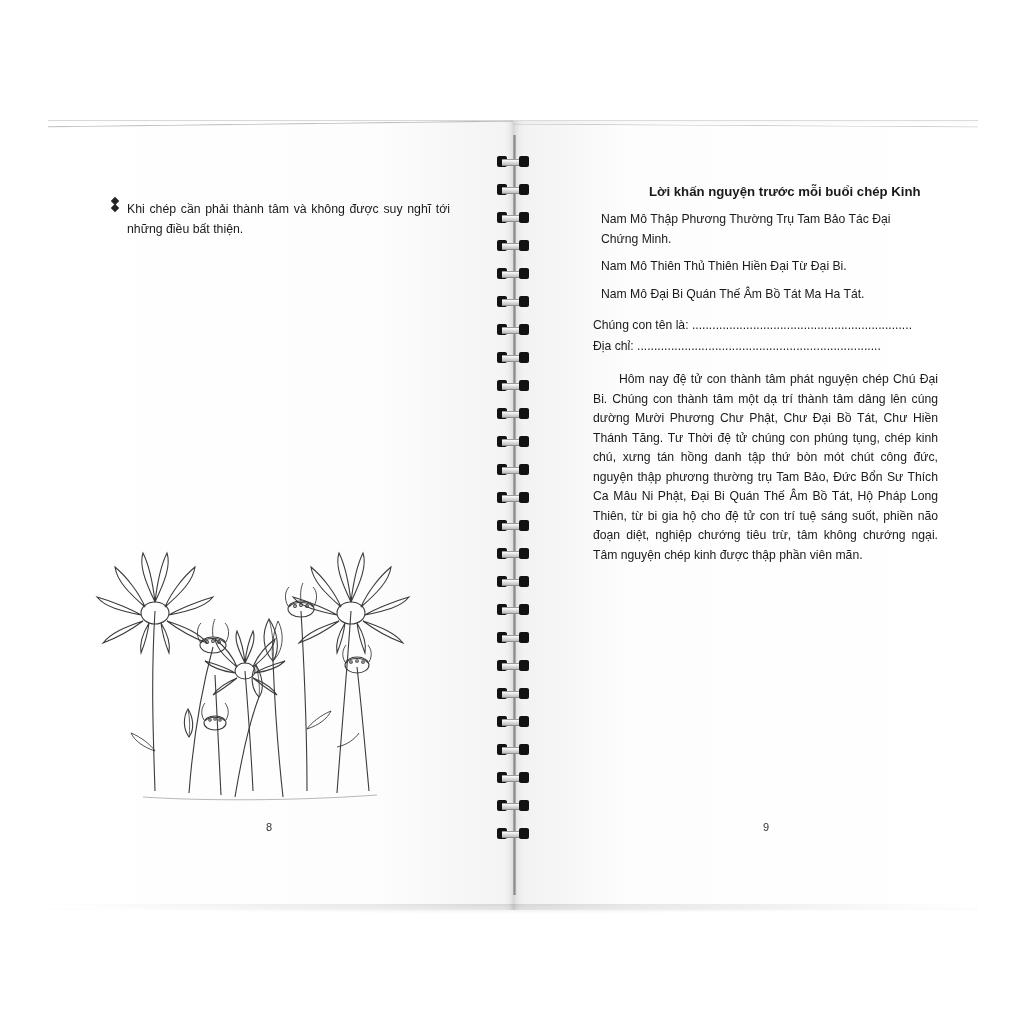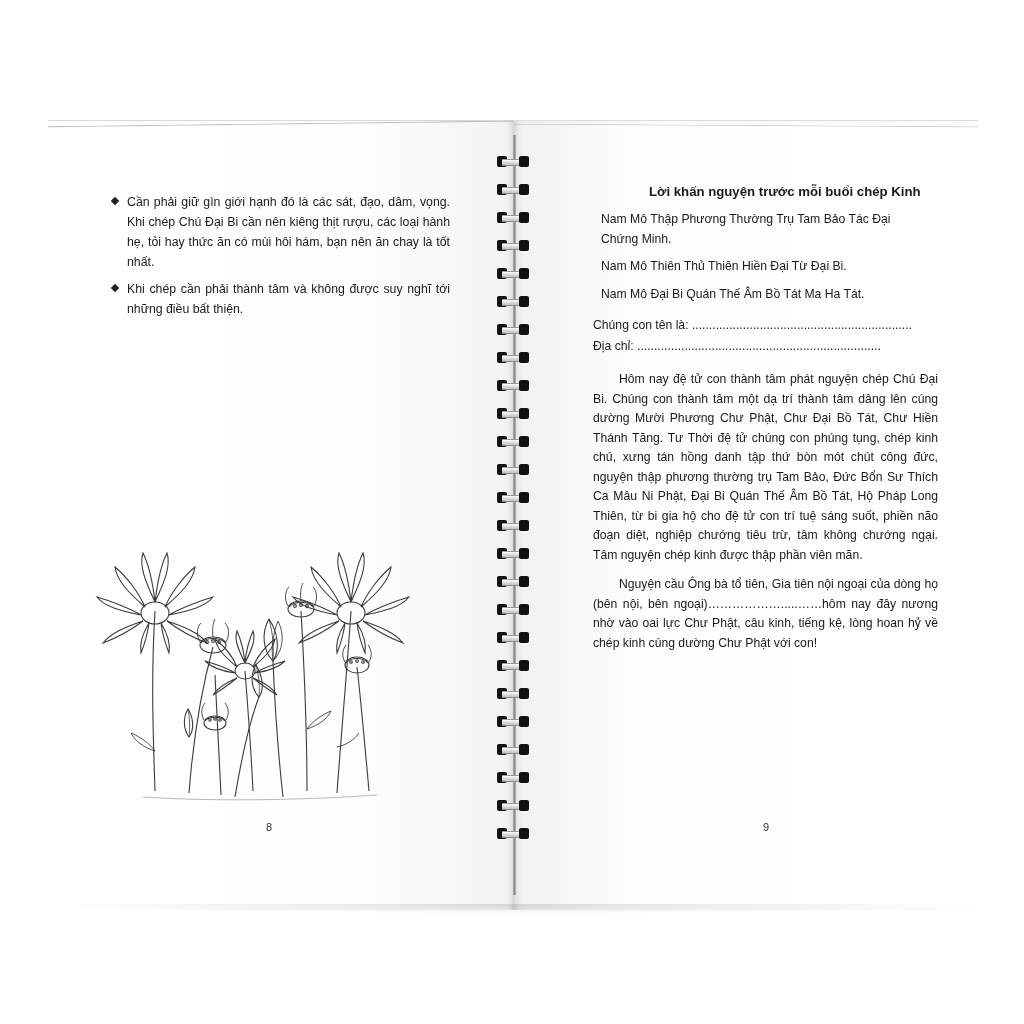--- a/index.html
+++ b/index.html
@@ -198,21 +198,20 @@
 </head>
 <body>
 
 <div class="book">
 
   <div class="page page-left">
     <div class="left-body">
 
       <div class="bullet-item">
         <span class="dia"></span>
-        <span>Cần phải giữ gìn giới hạnh đó là các sát, đạo, dâm, vọng. Khi chép Chú Đại Bi cần nên kiêng thịt rượu, các loại hành hẹ, tỏi hay thức ăn có mùi hôi hám, bạn nên ăn chay là tốt nhất.</span>
       </div>
 
       <div class="bullet-item">
         <span class="dia"></span>
         <span>Khi chép cần phải thành tâm và không được suy nghĩ tới những điều bất thiện.</span>
       </div>
 
     </div>
 
     <div class="lotus-art">
@@ -347,21 +346,20 @@
           <span>Chúng con tên là:</span>
           <span>.................................................................</span>
         </div>
         <div>
           <span>Địa chỉ:</span>
           <span>........................................................................</span>
         </div>
       </div>
 
       <div class="r-para">Hôm nay đệ tử con thành tâm phát nguyện chép Chú Đại Bi. Chúng con thành tâm một dạ trí thành tâm dâng lên cúng dường Mười Phương Chư Phật, Chư Đại Bồ Tát, Chư Hiền Thánh Tăng. Tư Thời đệ tử chúng con phúng tụng, chép kinh chú, xưng tán hồng danh tập thứ bòn mót chút công đức, nguyện thập phương thường trụ Tam Bảo, Đức Bổn Sư Thích Ca Mâu Ni Phật, Đại Bi Quán Thế Âm Bồ Tát, Hộ Pháp Long Thiên, từ bi gia hộ cho đệ tử con trí tuệ sáng suốt, phiền não đoạn diệt, nghiệp chướng tiêu trừ, tâm không chướng ngại. Tâm nguyện chép kinh được thập phần viên mãn.</div>
-      <div class="r-para2">Nguyện cầu Ông bà tổ tiên, Gia tiên nội ngoại của dòng họ (bên nội, bên ngoại)……………….....……hôm nay đây nương nhờ vào oai lực Chư Phật, câu kinh, tiếng kệ, lòng hoan hỷ về chép kinh cúng dường Chư Phật với con!</div>
     </div>
 
     <div class="page-num page-num-right">9</div>
   </div>
 
   <div class="top-edge-left"></div>
   <div class="top-edge-right"></div>
   <div class="bottom-shadow"></div>
 
   <div class="binding">

